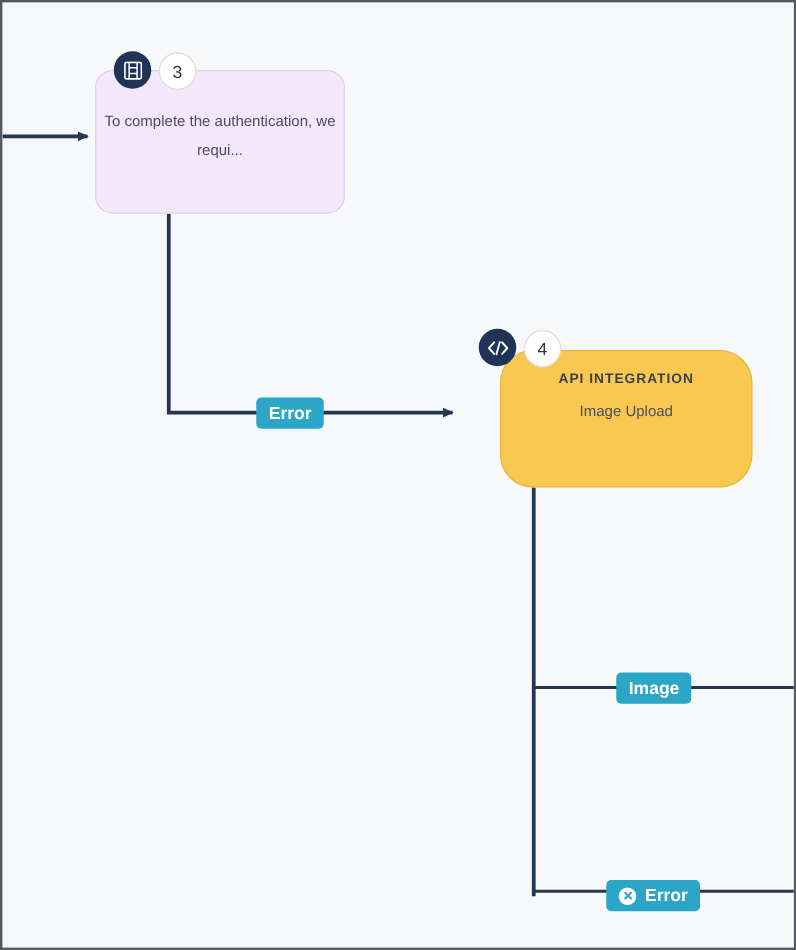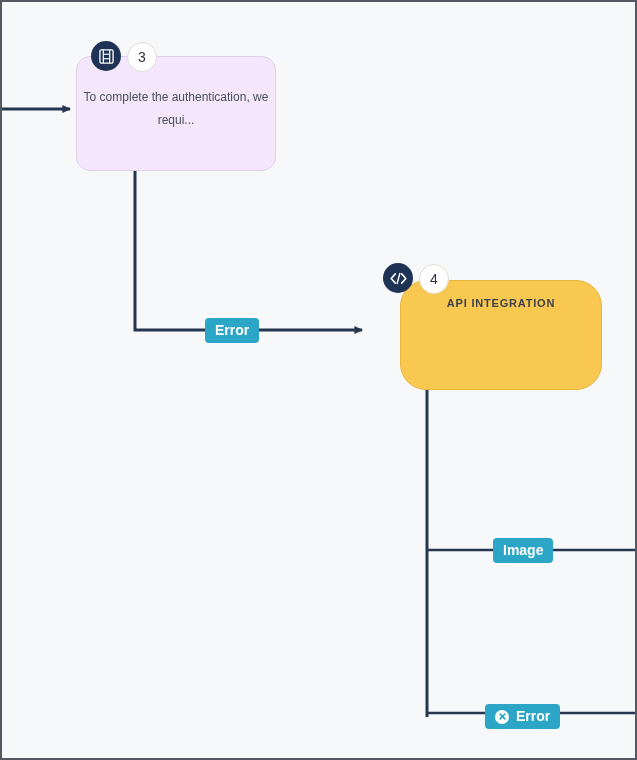--- a/index.html
+++ b/index.html
@@ -180,20 +180,21 @@
         <line x1="4.6" y1="1" x2="4.6" y2="15" stroke="#ffffff" stroke-width="1.3"></line>
         <line x1="11.4" y1="1" x2="11.4" y2="15" stroke="#ffffff" stroke-width="1.3"></line>
         <line x1="4.6" y1="5.6" x2="11.4" y2="5.6" stroke="#ffffff" stroke-width="1.2"></line>
         <line x1="4.6" y1="10.4" x2="11.4" y2="10.4" stroke="#ffffff" stroke-width="1.2"></line>
       </svg>
     </div>
     <div class="node-num num-media">3</div>
 
     <div class="node node-api">
       <div class="node-kind">API INTEGRATION</div>
+      <div class="node-title">Image Upload</div>
     </div>
     <div class="node-icon icon-api">
       <svg width="17" height="13" viewBox="0 0 20 14" xmlns="http://www.w3.org/2000/svg">
         <path d="M6.2 1.6 L1.4 7 L6.2 12.4" fill="none" stroke="#ffffff" stroke-width="1.9" stroke-linecap="round" stroke-linejoin="round"></path>
         <path d="M13.8 1.6 L18.6 7 L13.8 12.4" fill="none" stroke="#ffffff" stroke-width="1.9" stroke-linecap="round" stroke-linejoin="round"></path>
         <line x1="11.6" y1="1.2" x2="8.4" y2="12.8" stroke="#ffffff" stroke-width="1.7" stroke-linecap="round"></line>
       </svg>
     </div>
     <div class="node-num num-api">4</div>
 

